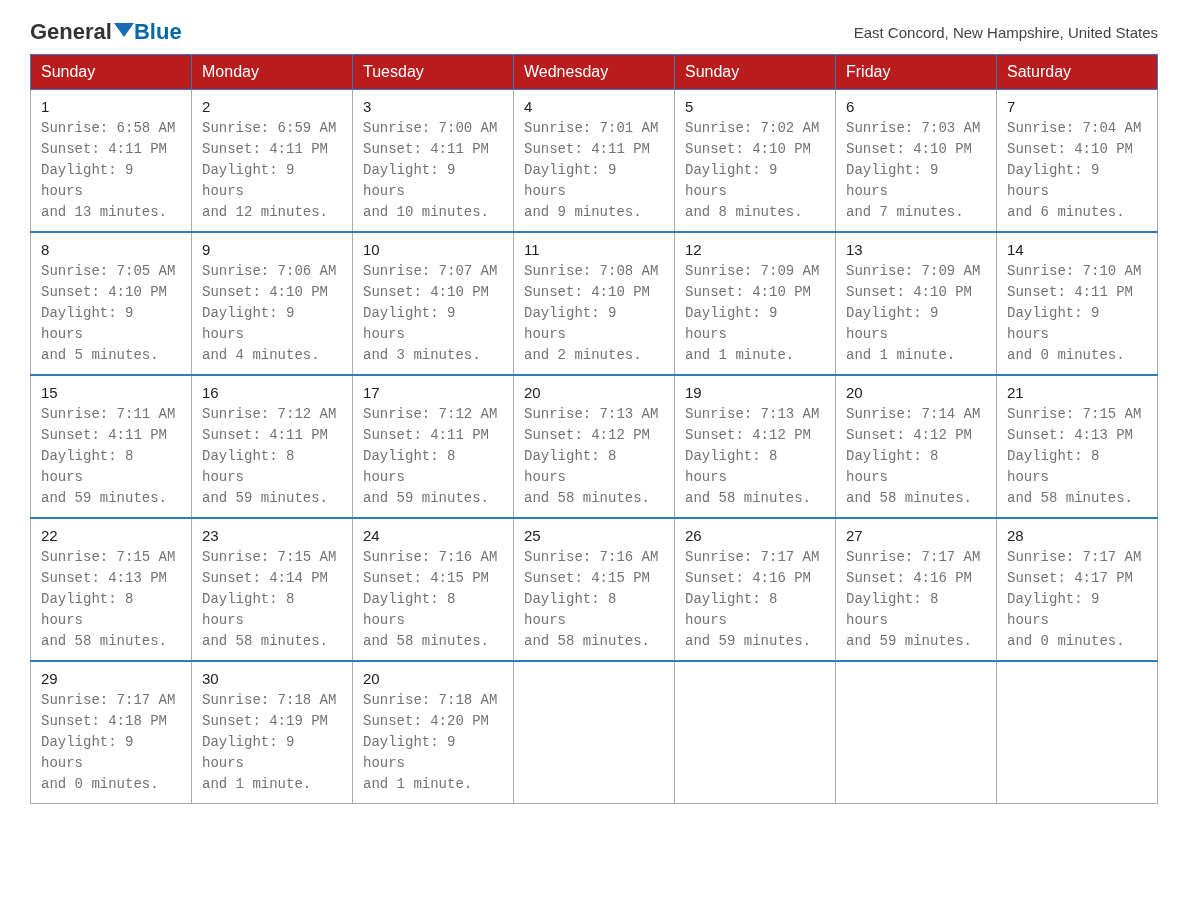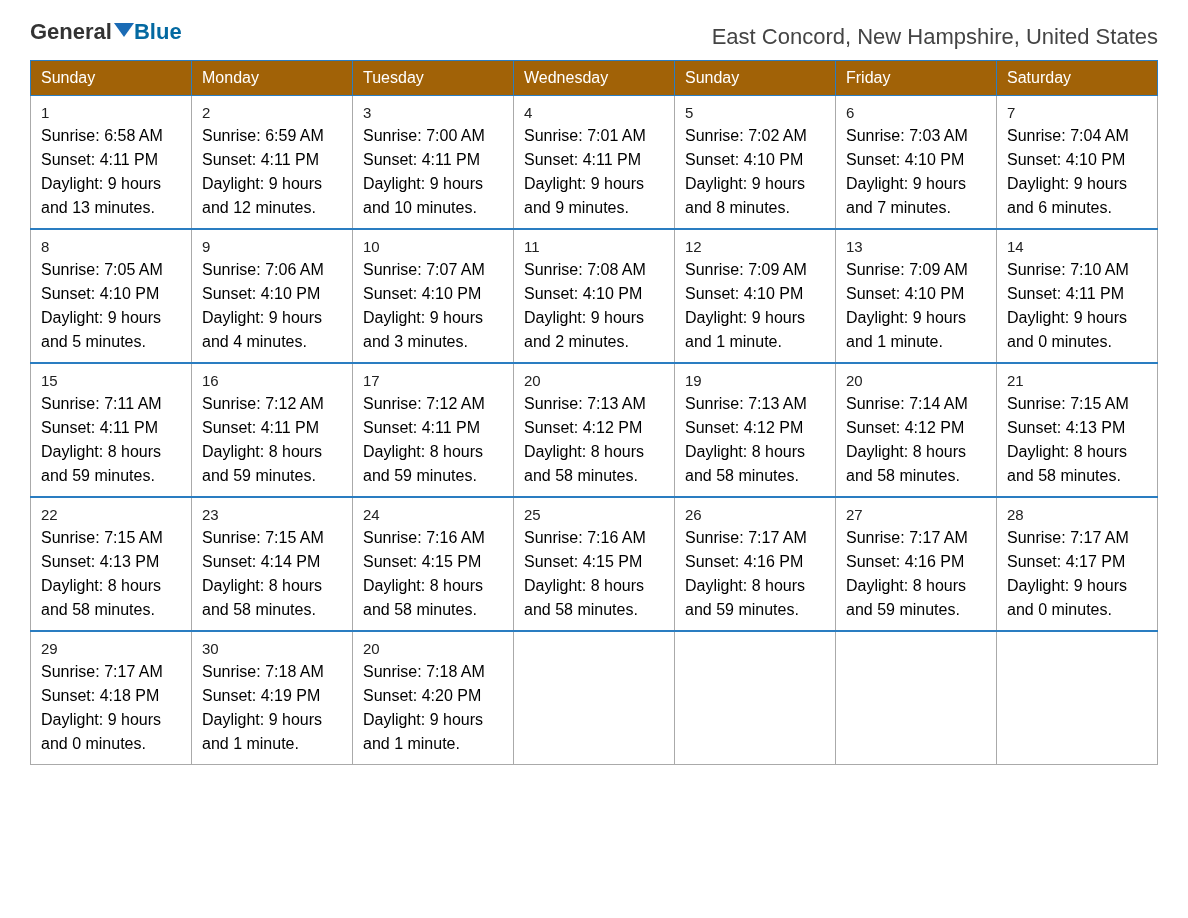--- a/index.html
+++ b/index.html
@@ -51,32 +51,32 @@
     .title-area {
       text-align: right;
     }
     .month-title {
       font-size: 52px;
       font-weight: bold;
       color: #222;
       line-height: 1.1;
     }
     .location-subtitle {
-      font-size: 22px;
+      font-size: 15px;
       color: #444;
       margin-top: 4px;
     }
     .calendar-table {
       width: 100%;
       border-collapse: collapse;
       margin-top: 10px;
       table-layout: fixed;
     }
     .calendar-table th {
-      background-color: #a16207;
+      background-color: #b91c1c;
       color: #fff;
       font-size: 16px;
       font-weight: normal;
       padding: 8px 10px;
       text-align: left;
       border: 1px solid #2a7dc1;
     }
     .calendar-table td {
       vertical-align: top;
       padding: 8px 10px;
@@ -87,23 +87,24 @@
       height: 110px;
     }
     .day-number {
       font-size: 15px;
       font-weight: normal;
       color: #222;
       display: block;
       margin-bottom: 3px;
     }
     .day-detail {
-      font-size: 16px;
-      color: #000000;
+      font-size: 14px;
+      color: #737373;
       line-height: 1.5;
+      font-family: Liberation Mono, monospace;
     }
     .empty-cell {
       background: #fff;
     }
     .row-divider td {
       border-top: 2px solid #2a7dc1;
     }
   </style>
 </head>
 <body>

